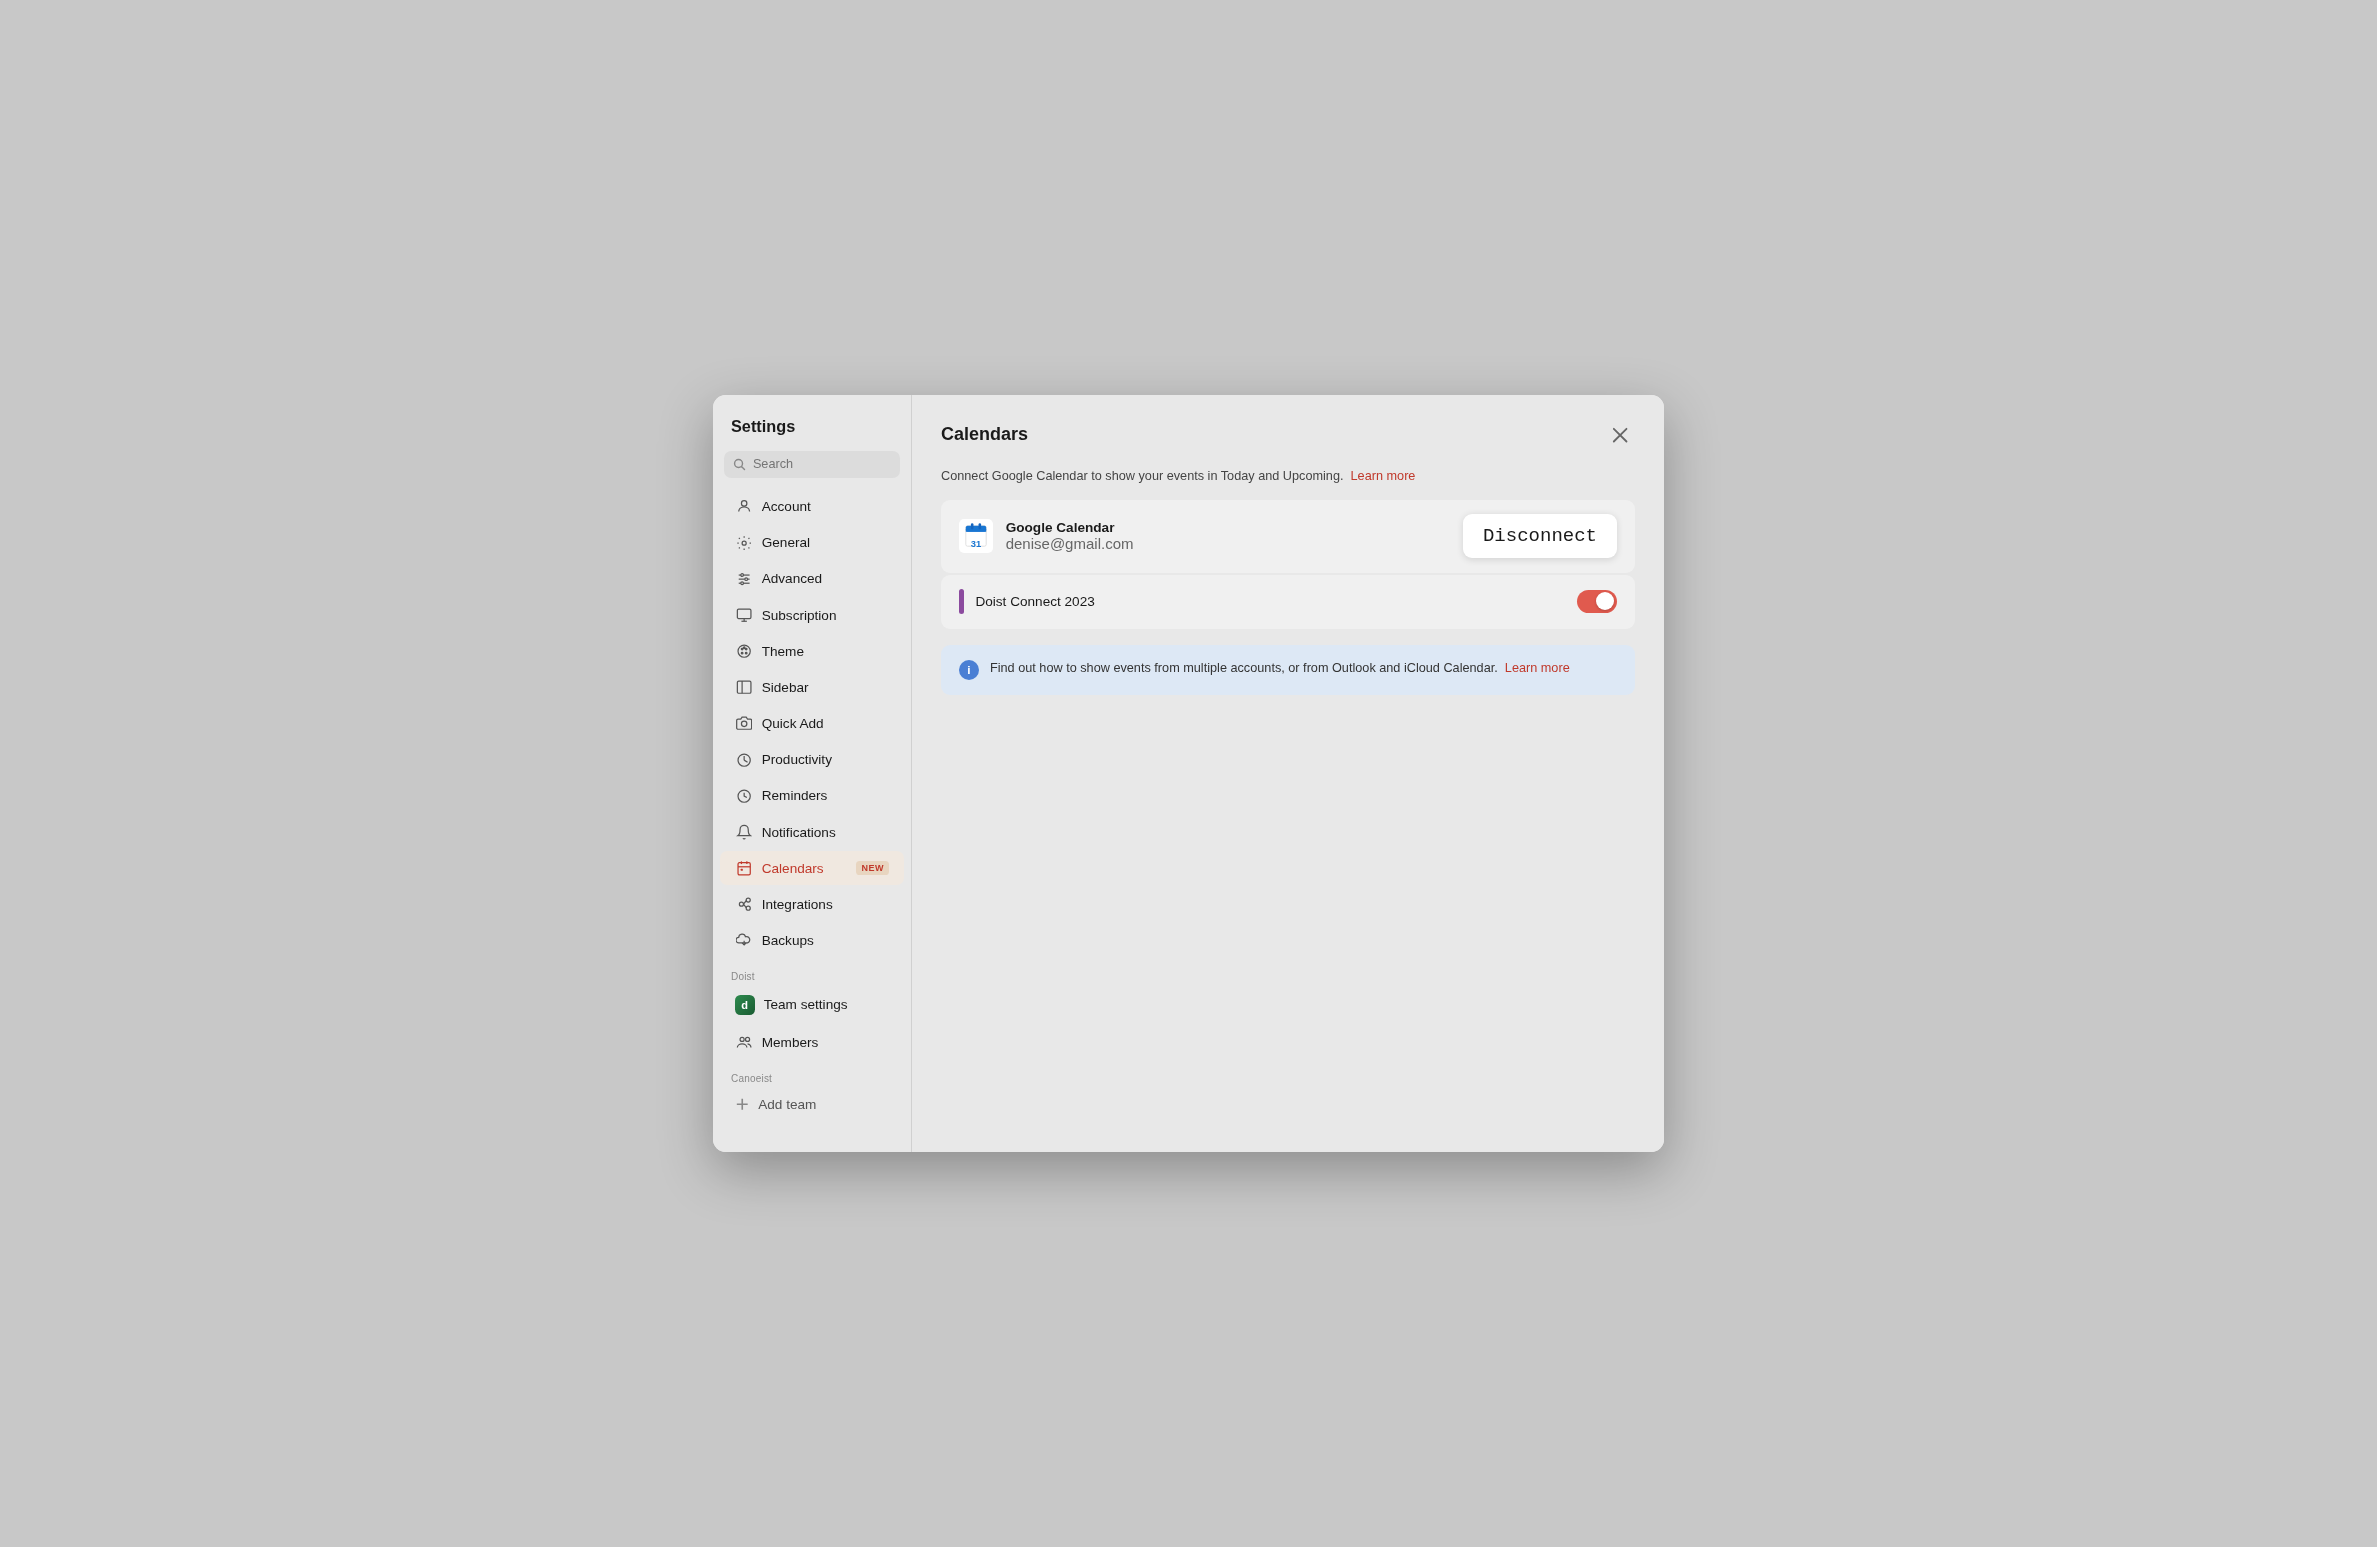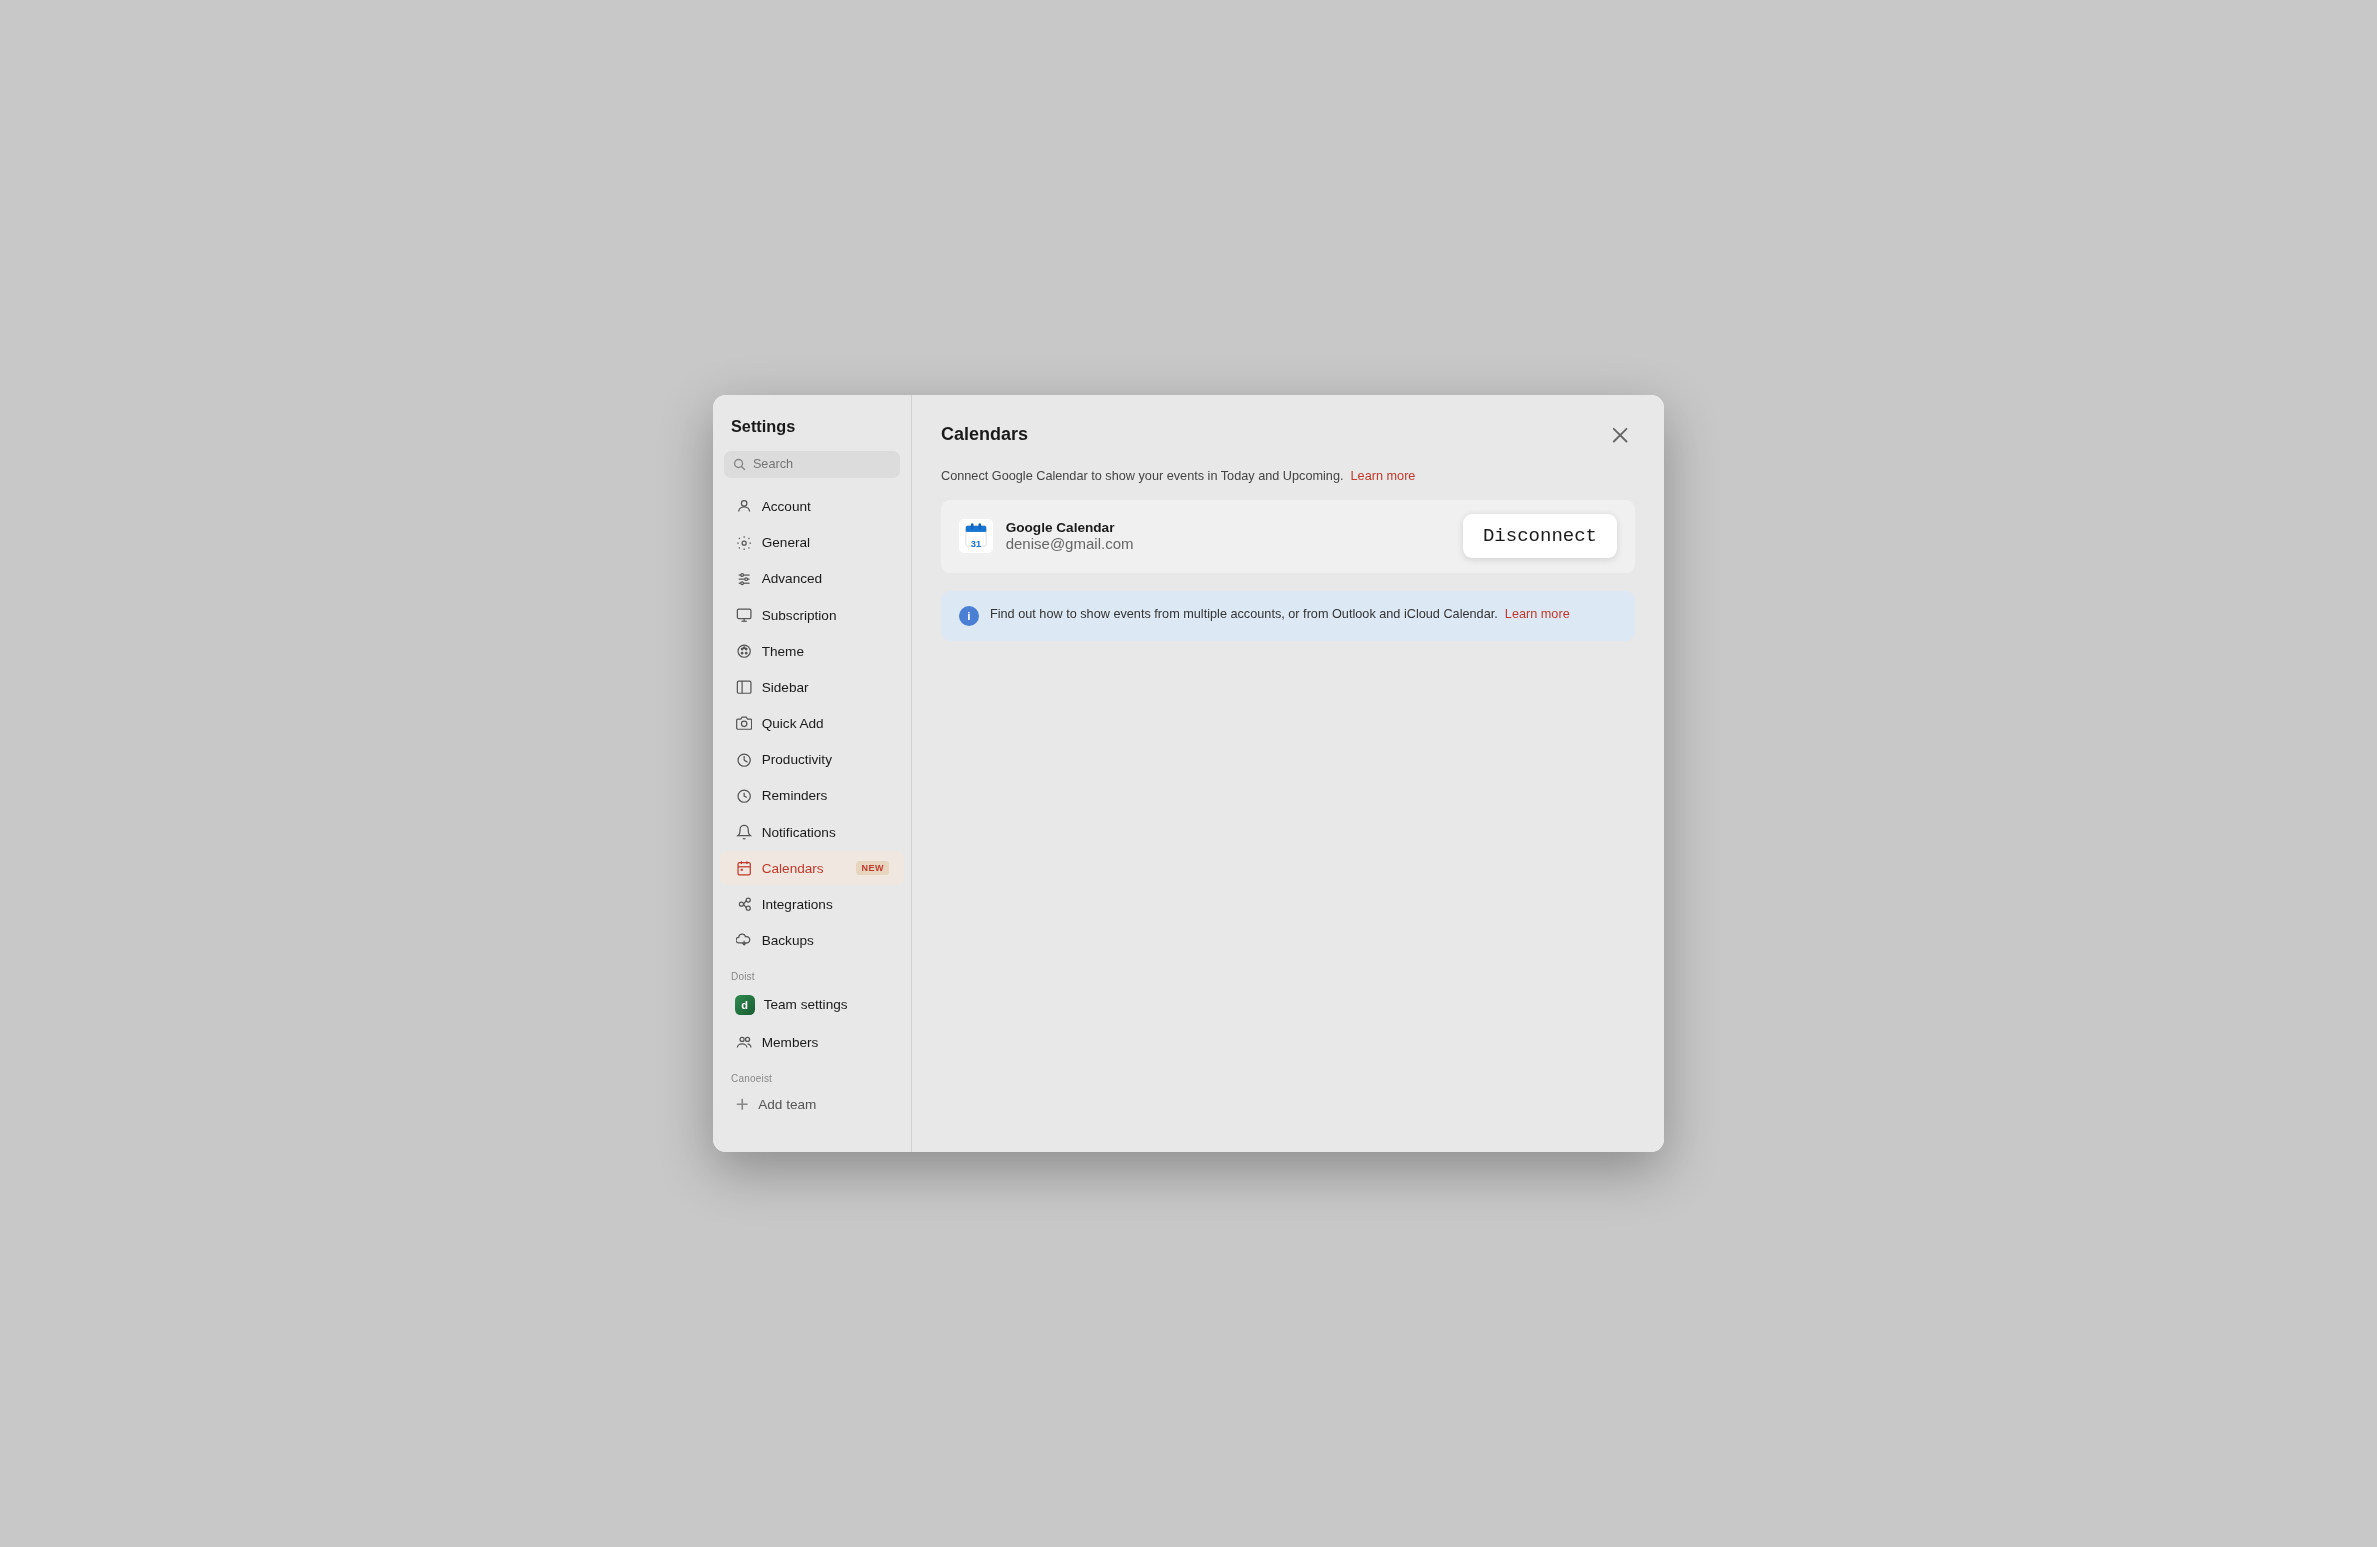--- a/index.html
+++ b/index.html
@@ -591,20 +591,28 @@
 
       <div class="gcal-info">
         <div class="gcal-name">Google Calendar</div>
         <div class="gcal-email">denise@gmail.com</div>
       </div>
 
       <button class="disconnect-btn">Disconnect</button>
     </div>
 
     <div class="calendar-list">
+      <div class="calendar-list-item">
+        <div class="cal-color-dot" style="background:#8b4a9e;"></div>
+        <span class="cal-item-name">Doist Connect 2023</span>
+        <label class="toggle">
+          <input type="checkbox" checked="" style="">
+          <div class="toggle-slider on"></div>
+        </label>
+      </div>
     </div>
 
     <div class="info-banner">
       <div class="info-icon">i</div>
       <p class="info-text">
         <span>Find out how to show events from multiple accounts, or from Outlook and iCloud Calendar.</span>
         &nbsp;<a href="#">Learn more</a>
       </p>
     </div>
   </div>

